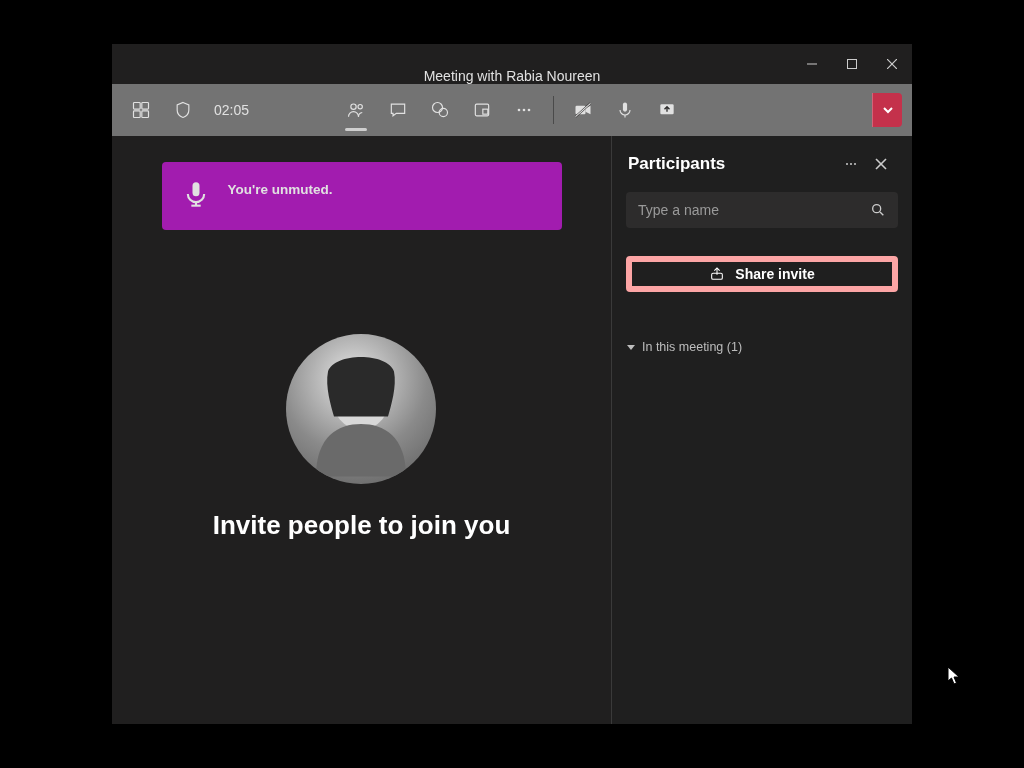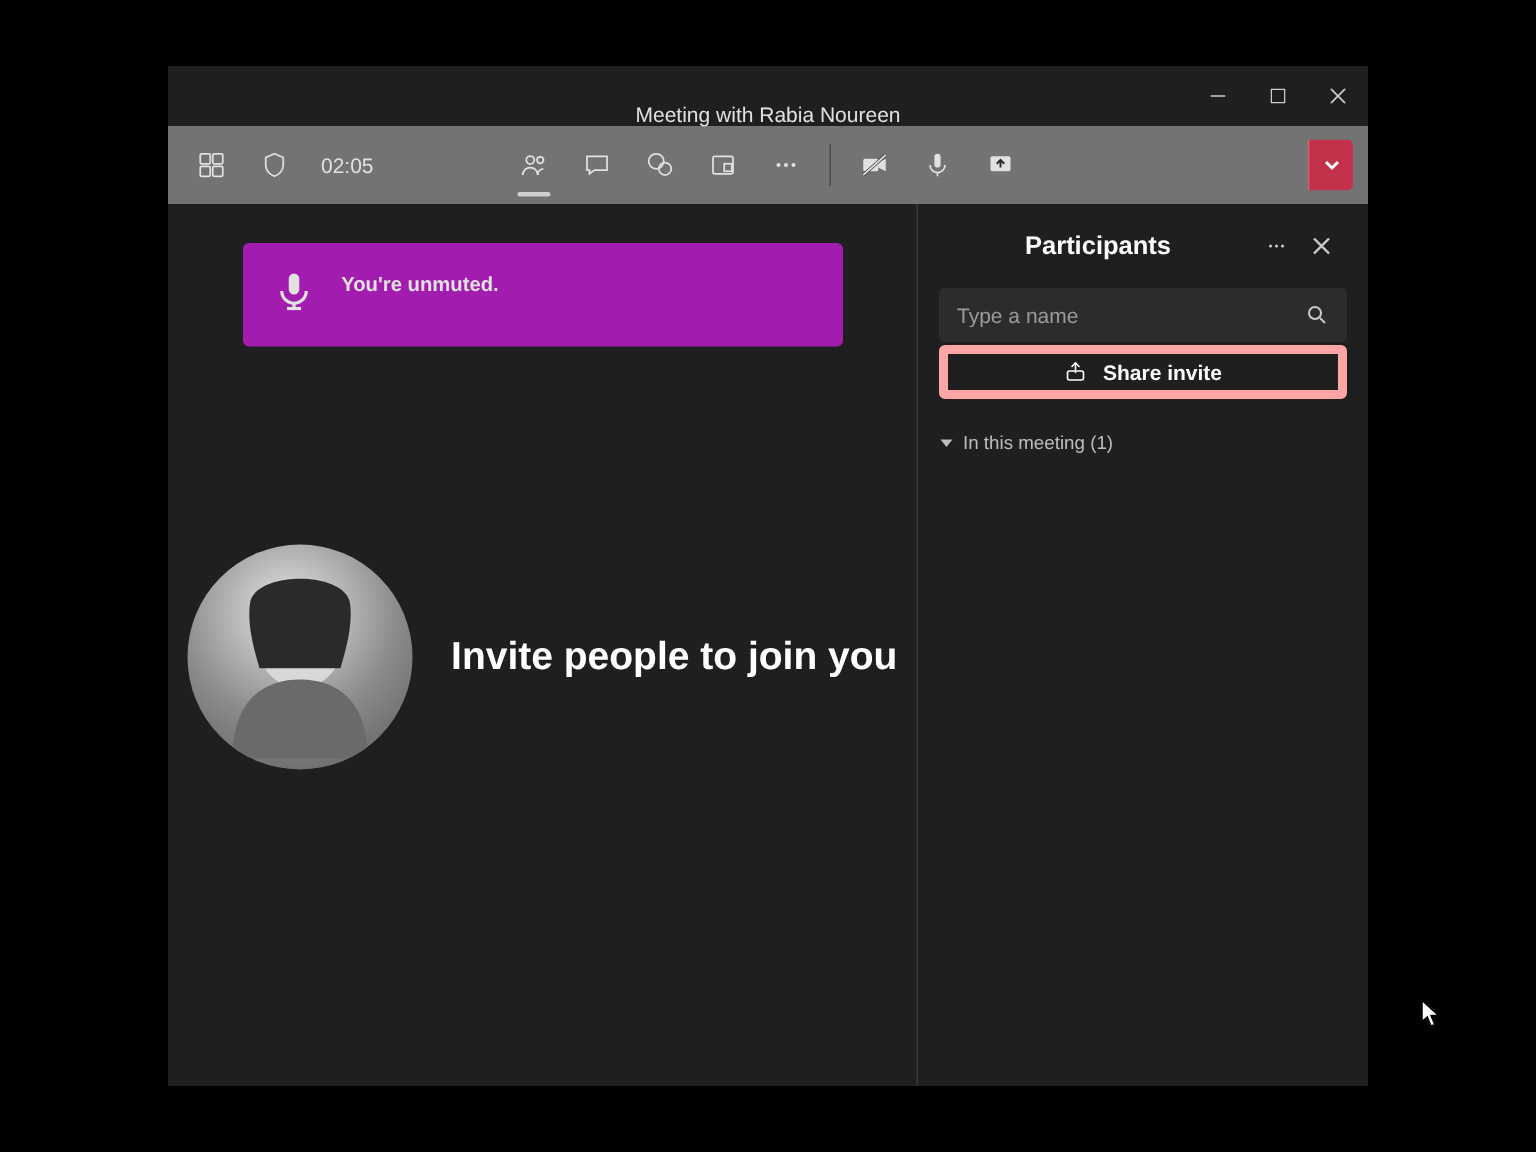--- a/index.html
+++ b/index.html
@@ -138,21 +138,21 @@
     display: flex;
     gap: 18px;
     align-items: flex-start;
   }
   .toast-icon svg { width: 28px; height: 28px; fill: #e1e1e1; }
   .toast-body { flex: 1; font-size: 13.5px; line-height: 1.45; color: #e1e1e1; }
   .toast-title { font-weight: 600; display: block; margin-bottom: 2px; }
   .stage {
     flex: 1;
     display: flex;
-    flex-direction: row;
+    flex-direction: column;
     align-items: center;
     justify-content: center;
     gap: 26px;
     padding-bottom: 100px;
     margin-top: 20px;
   }
   .avatar-lg {
     width: 150px;
     height: 150px;
     border-radius: 50%;
@@ -171,30 +171,29 @@
     background: #1f1f1f;
     display: flex;
     flex-direction: column;
   }
   .side-header {
     height: 56px;
     display: flex;
     align-items: center;
     padding: 0 16px;
     gap: 0;
-    text-align: center;
   }
   .side-title { font-size: 17px; font-weight: 700; flex: 1; }
   .side-hbtn {
     width: 30px; height: 30px;
     display: flex; align-items: center; justify-content: center;
     cursor: pointer;
   }
   .side-hbtn svg { width: 16px; height: 16px; stroke: #ccc; fill: none; stroke-width: 1.6; }
-  .side-content { padding: 0 14px; display: flex; flex-direction: column; gap: 2px; }
+  .side-content { padding: 0 14px; display: flex; flex-direction: column; gap: 28px; }
   .search {
     background: #2d2c2c;
     border-radius: 4px;
     height: 36px;
     display: flex;
     align-items: center;
     padding: 0 12px;
   }
   .search input {
     flex: 1;

